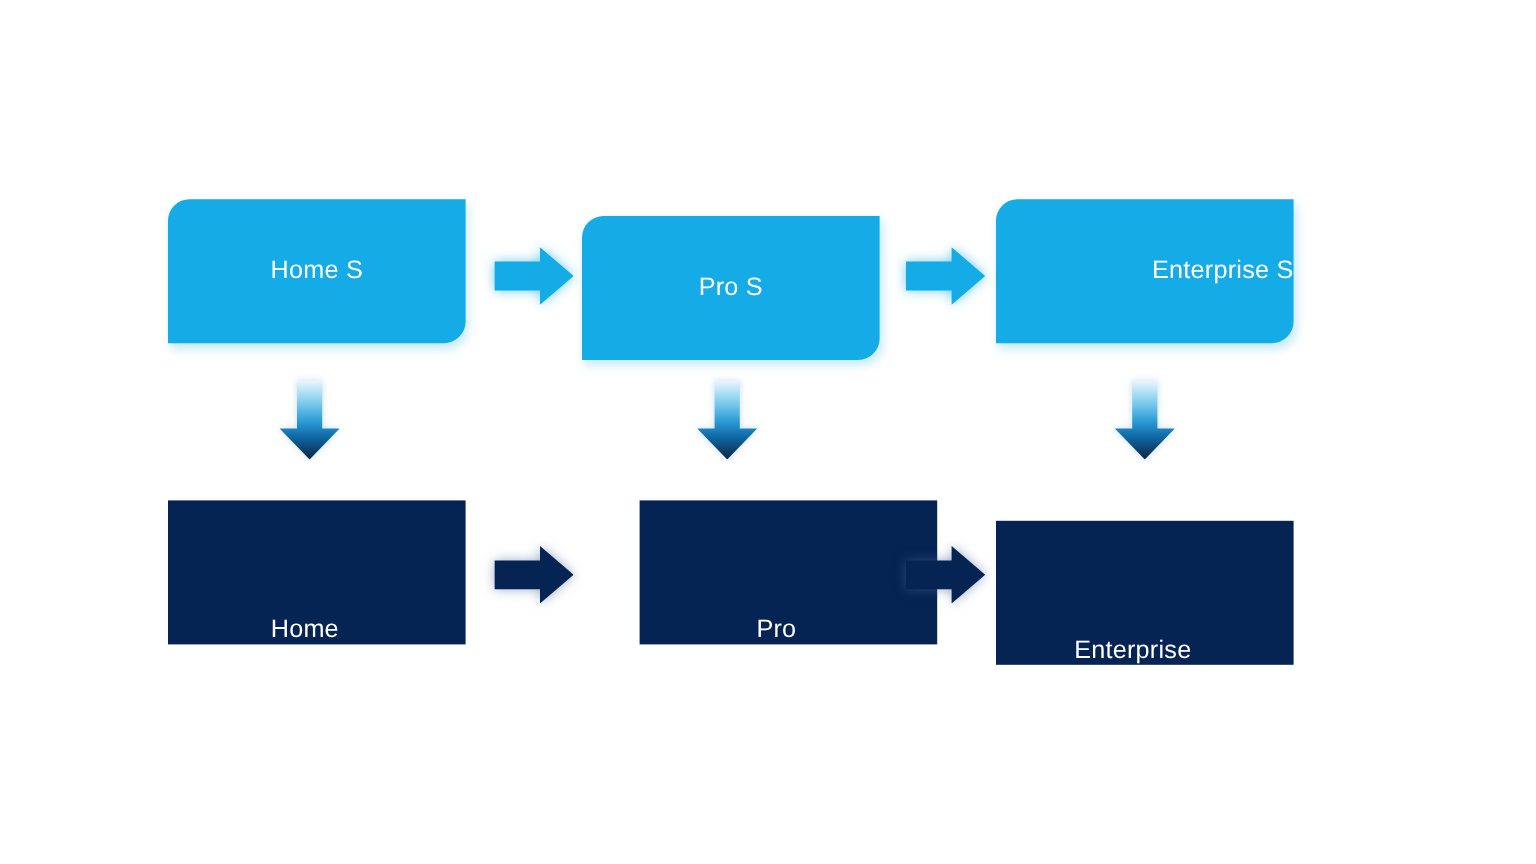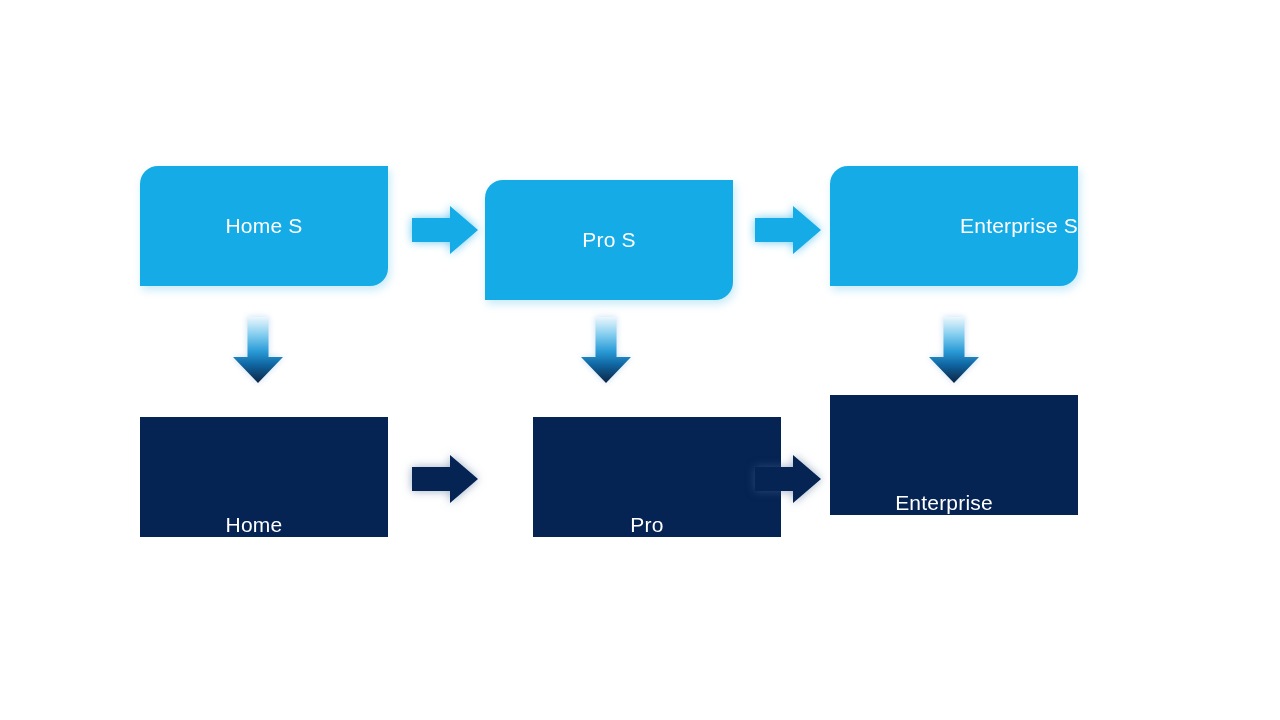--- a/index.html
+++ b/index.html
@@ -99,21 +99,21 @@
   <svg class="arrow arrow-down" style="left:929px; top:317px;" width="50" height="66" viewBox="0 0 50 66">
     <polygon class="fill-down-grad" points="14.5,0 35.5,0 35.5,40 50,40 25,66 0,40 14.5,40"></polygon>
   </svg>
 
   <div class="node node-bottom" style="left:140px; top:417px;">
     <span class="node-label">Home</span>
   </div>
   <div class="node node-bottom" style="left:485px; top:417px;margin-left:48px;">
     <span class="node-label">Pro</span>
   </div>
-  <div class="node node-bottom" style="left:830px; top:395px;">
+  <div class="node node-bottom" style="left:830px; top:434px;">
     <span class="node-label">Enterprise</span>
   </div>
 
   <svg class="arrow arrow-right-bottom" style="left:412px; top:455px;" width="66" height="48" viewBox="0 0 66 48">
     <polygon class="fill-bottom-arrow" points="0,12 38,12 38,0 66,24 38,48 38,36 0,36"></polygon>
   </svg>
   <svg class="arrow arrow-right-bottom" style="left:755px; top:455px;" width="66" height="48" viewBox="0 0 66 48">
     <polygon class="fill-bottom-arrow" points="0,12 38,12 38,0 66,24 38,48 38,36 0,36"></polygon>
   </svg>
 

